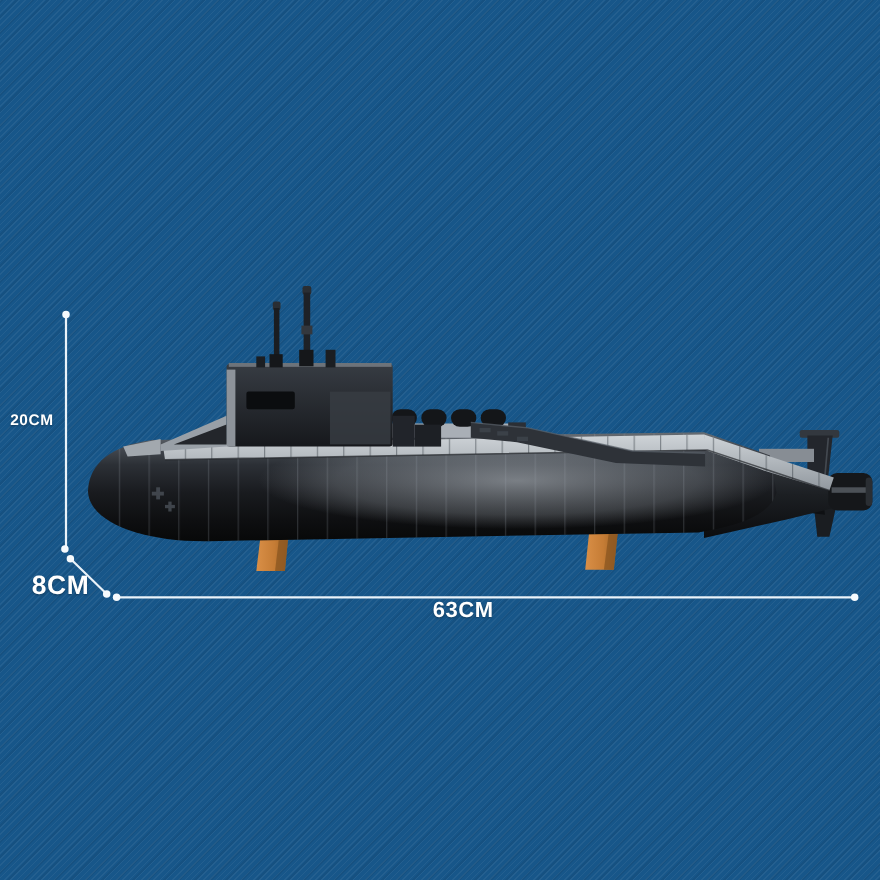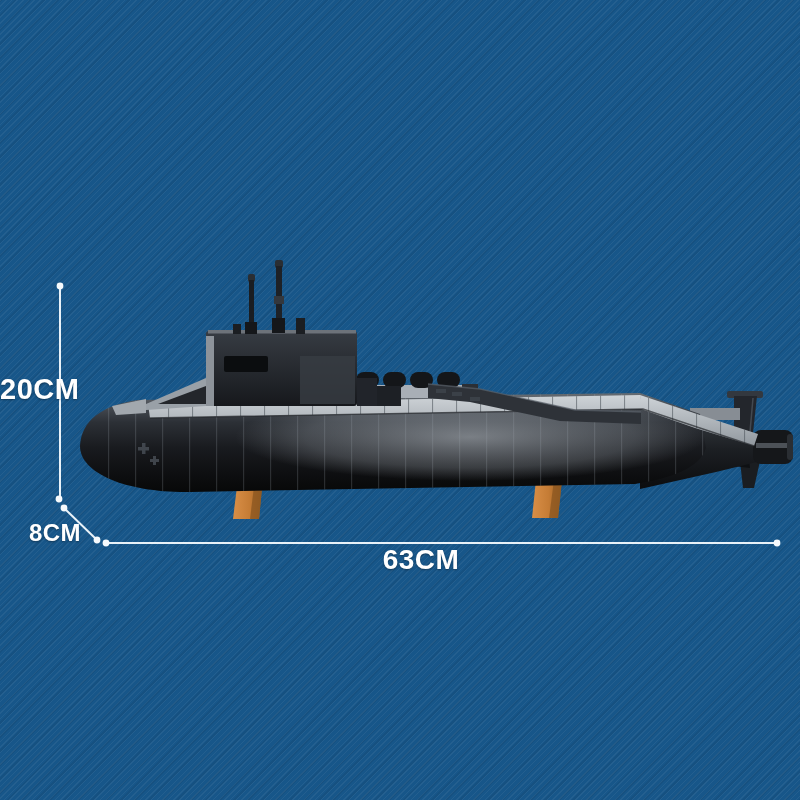--- a/index.html
+++ b/index.html
@@ -14,23 +14,23 @@
   .dim-label{
     position:absolute;
     font-family:"Liberation Sans", sans-serif;
     font-weight:700;
     color:#ffffff;
     text-align:center;
     letter-spacing:0.5px;
     text-shadow:0 1px 2px rgba(0,0,0,0.35);
     user-select:none;
   }
-  .dim-label.h20{left:0px;top:373px;width:58px;font-size:29px;}
+  .dim-label.h20{left:0px;top:373px;width:58px;font-size:14px;}
   .dim-label.h8{left:28px;top:519px;width:54px;font-size:24px;}
-  .dim-label.l63{left:376px;top:544px;width:90px;font-size:28px;}
+  .dim-label.l63{left:376px;top:544px;width:90px;font-size:20px;}
 </style>
 </head>
 <body>
 
 <div class="stage">
 
   <svg width="800" height="800" viewBox="0 0 800 800">
     <defs>
       <linearGradient id="hullGrad" x1="0" y1="392" x2="0" y2="493" gradientUnits="userSpaceOnUse">
         <stop offset="0" stop-color="#6a7076"></stop>

